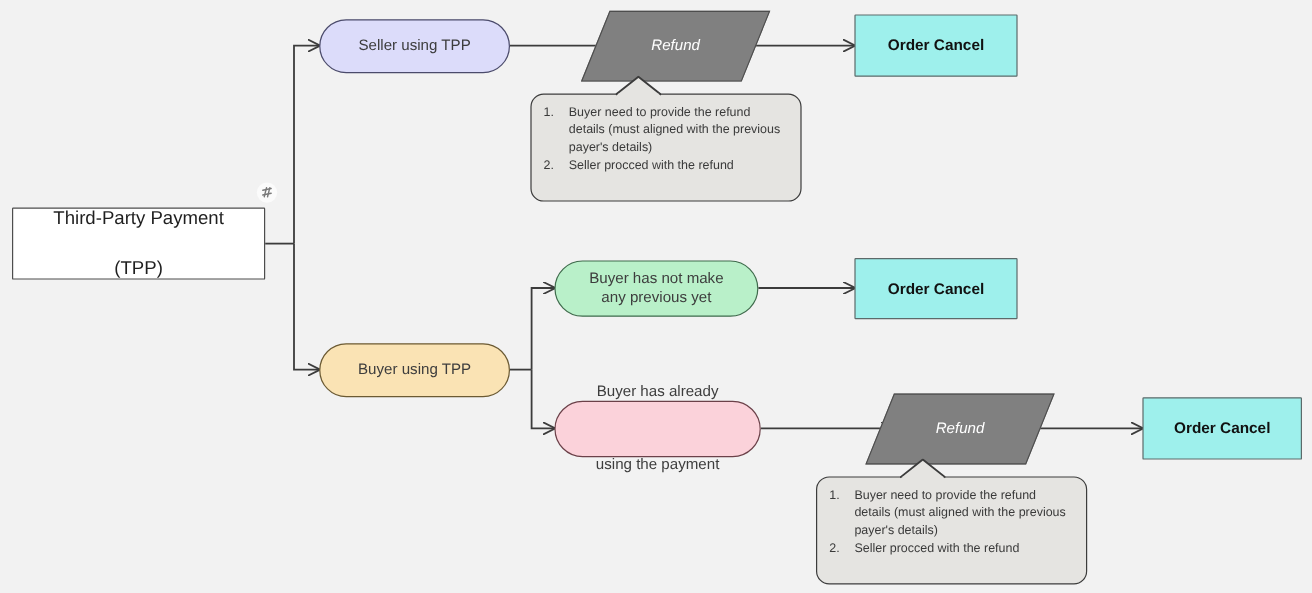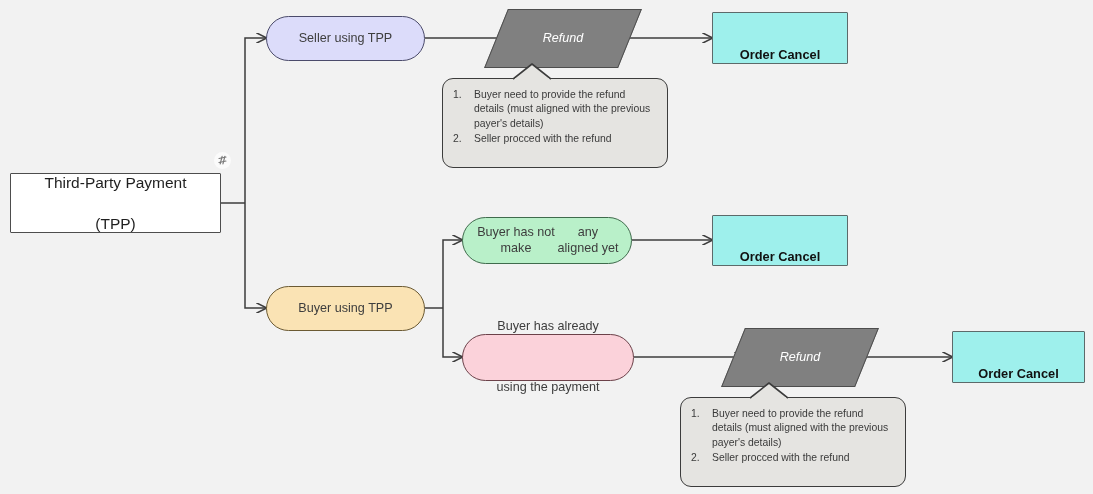--- a/index.html
+++ b/index.html
@@ -62,21 +62,20 @@
   .pill-pink     { background: #fbd2da; border-color: #6b4149; gap: 45px; }
 
   
   .node-cyan {
     background: #9ef0ec;
     border: 1.8px solid #5c6a6a;
     color: #111111;
     font-size: 12.8px;
     font-weight: 700;
     border-radius: 1px;
-    align-items: flex-end;
   }
 
   
   .node-para {
     color: #ffffff;
     font-size: 12.6px;
     font-weight: 400;
     font-style: italic;
   }
   .node-para .para-shape {
@@ -218,23 +217,23 @@
         <span class="num">2.</span>
         <span>Seller procced with the refund</span>
       </li>
     </ul>
   </div>
 
   <div class="node node-pill pill-orange" style="left:266px; top:286px; width:159px; height:45px;">
     <span>Buyer using TPP</span>
   </div>
 
-  <div class="node node-pill pill-green" style="left:462px; top:217px; width:170px; height:47px; flex-direction:row;">
+  <div class="node node-pill pill-green" style="left:462px; top:217px; width:170px; height:47px; flex-direction:column;">
     <span>Buyer has not make</span>
-    <span>any aligned yet</span>
+    <span>any previous yet</span>
   </div>
 
   <div class="node node-cyan" style="left:712px; top:215px; width:136px; height:51px;">
     <span>Order Cancel</span>
   </div>
 
   <div class="node node-pill pill-pink" style="left:462px; top:334px; width:172px; height:47px; flex-direction:column;">
     <span>Buyer has already</span>
     <span>using the payment</span>
   </div>

